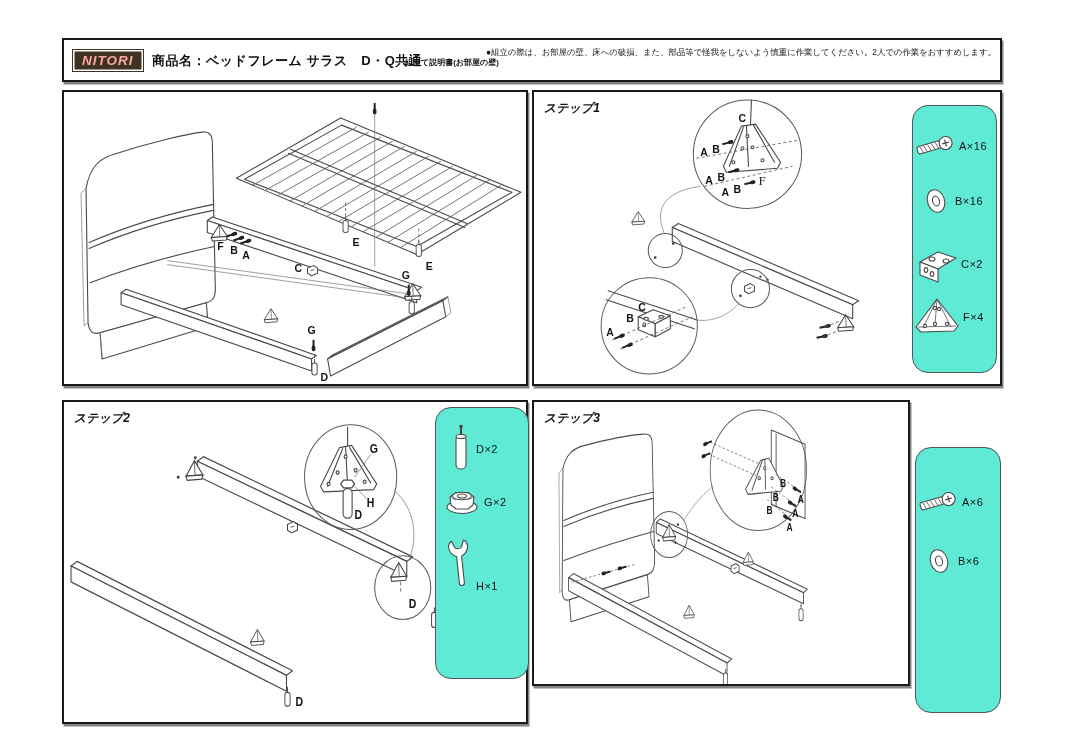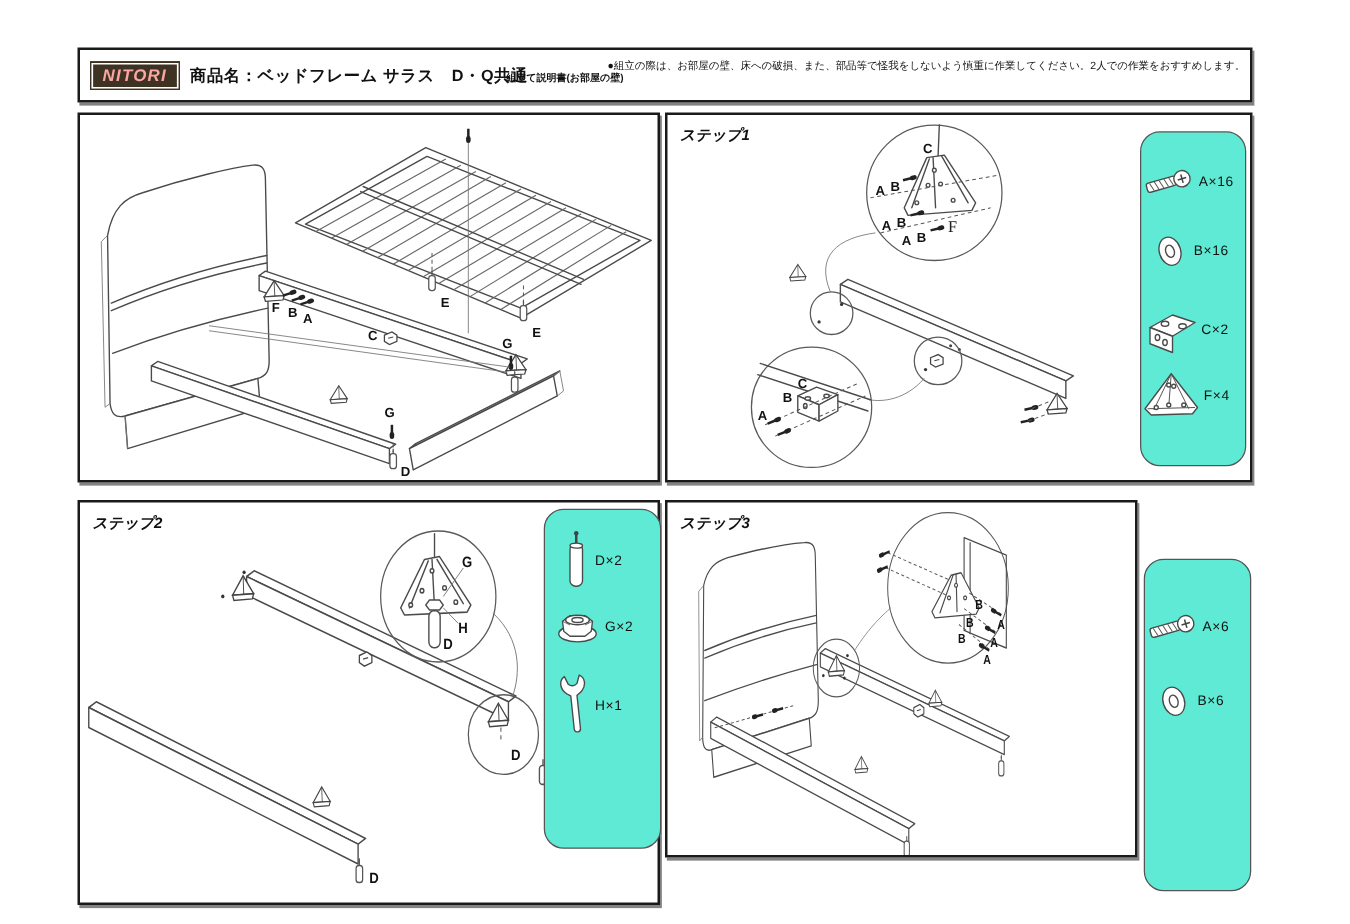--- a/index.html
+++ b/index.html
@@ -379,21 +379,21 @@
             <ellipse cx="18" cy="19" rx="15" ry="6.5" class="wht"></ellipse>
             <path class="wht" d="M7,17 L6,9 L12,4.5 L24,4.5 L30,9 L29,17 L24,21 L12,21 Z"></path>
             <line x1="6" y1="9" x2="12" y2="12" stroke="#555" stroke-width=".7"></line>
             <line x1="30" y1="9" x2="24" y2="12" stroke="#555" stroke-width=".7"></line>
             <ellipse cx="18" cy="8" rx="9.5" ry="3.8" class="wht"></ellipse>
             <ellipse cx="18" cy="8" rx="4.5" ry="2" class="wht"></ellipse>
           </svg>
         </span>
         <span class="part-label">G×2</span>
       </div>
-      <div class="part-row" style="left:12px;top:130px;">
+      <div class="part-row" style="left:12px;top:130px;align-items:flex-end;">
         <span class="part-icon">
           <svg width="24" height="54" viewBox="0 0 24 54">
             <g transform="rotate(-6 12 27)">
               <path class="wht" d="M5,15 C1.5,11 1.5,5 6,2.5 L8.5,9 C10.5,11 13.5,11 15.5,9 L18,2.5 C22.5,5 22.5,11 19,15 C17.8,16.5 16,17.5 14.5,18.5 L14.5,45 C14.5,48.5 9.5,48.5 9.5,45 L9.5,18.5 C8,17.5 6.2,16.5 5,15 Z"></path>
             </g>
           </svg>
         </span>
         <span class="part-label">H×1</span>
       </div>
     </div>

